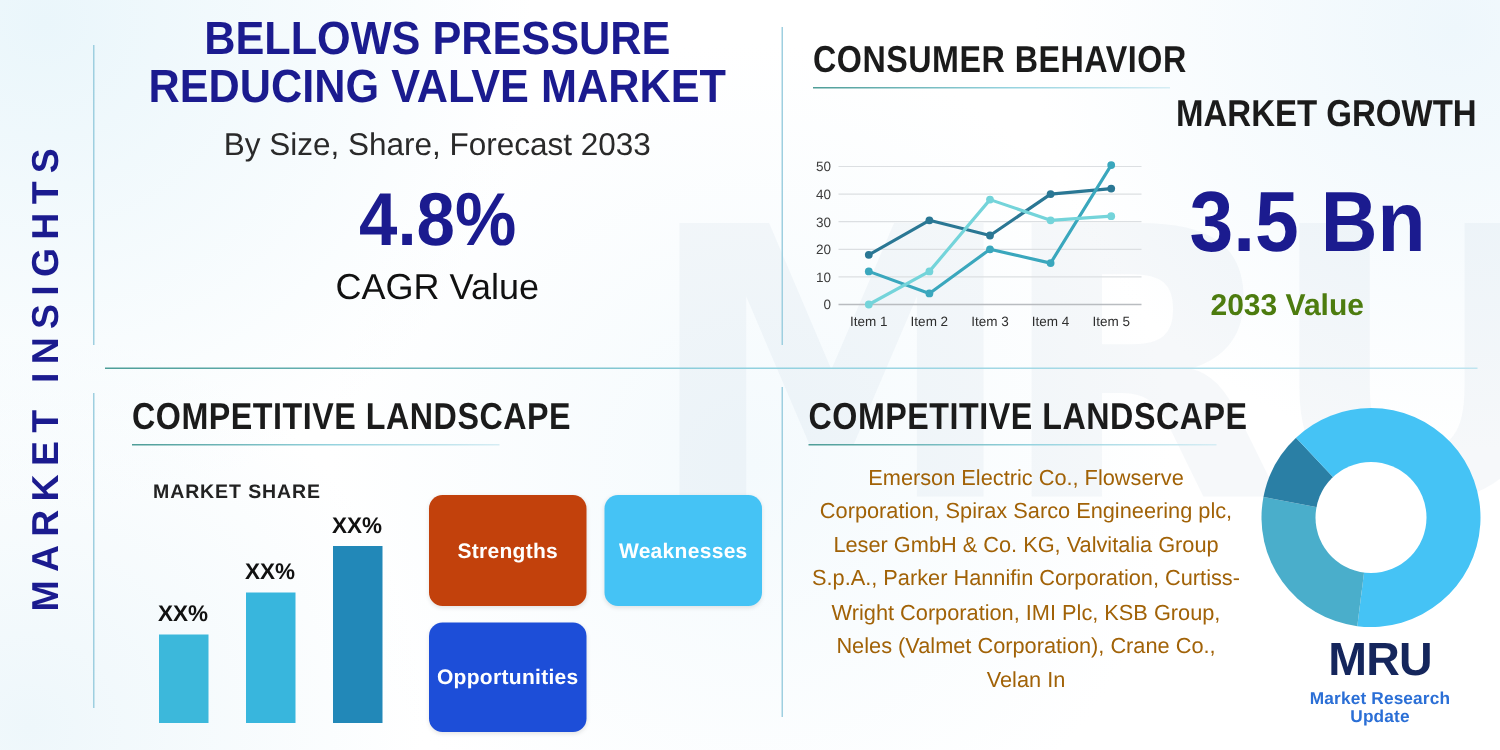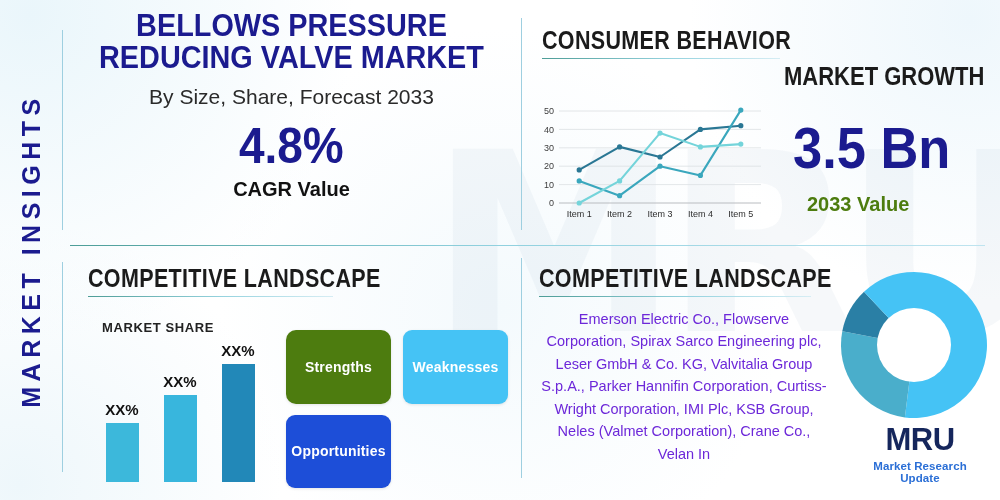--- a/index.html
+++ b/index.html
@@ -76,21 +76,21 @@
     text-align:center; color:#2a2a2a; font-size:21px; margin-top:11px;
     font-family:"Liberation Sans", sans-serif;
   }
   .kpis{ display:flex; justify-content:center; gap:76px; margin-top:12px; }
   .kpi{ text-align:center; }
   .kpi-num{
     color:#1b1b8f; font-weight:bold; font-size:50px; line-height:1;
     font-family:"Liberation Sans Narrow","Liberation Sans", sans-serif;
     transform:scaleX(0.92); transform-origin:center;
   }
-  .kpi-lbl{ color:#111; font-weight:bold; font-size:20px; margin-top:7px; }
+  .kpi-lbl{ color:#111; font-weight:normal; font-size:24px; margin-top:7px; }
 
   
   .tr{ position:absolute; left:521px; top:10px; width:479px; height:235px; }
   .tr-head{ position:absolute; left:21px; top:16px; }
   .tr-head .head-underline{ width:238px; margin-top:3px; }
   .growth-title{
     position:absolute; left:263px; top:52px;
     font-family:"Liberation Sans Narrow","Liberation Sans", sans-serif;
     font-size:25px; font-weight:bold; color:#1b1b1b; white-space:nowrap;
     transform:scaleX(0.88); transform-origin:left center;
@@ -131,21 +131,21 @@
     font-family:"Liberation Sans Narrow","Liberation Sans", sans-serif;
     letter-spacing:0.2px; box-shadow:0 1px 3px rgba(0,0,0,0.10);
   }
 
   
   .br{ position:absolute; left:521px; top:252px; width:479px; height:248px; }
   .br-head{ position:absolute; left:18px; top:12px; }
   .br-head .head-underline{ width:272px; margin-top:3px; }
   .companies{
     position:absolute; left:18px; top:56px; width:290px;
-    text-align:center; font-size:14.5px; line-height:1.55; color:#6d28d9;
+    text-align:center; font-size:14.5px; line-height:1.55; color:#a16207;
     font-family:"Liberation Sans", sans-serif;
   }
   .donut{ position:absolute; left:318px; top:18px; width:150px; height:150px; }
   .logo{ position:absolute; left:338px; top:172px; width:122px; text-align:center; }
   .logo-mru{
     font-size:31px; font-weight:bold; color:#15265c; letter-spacing:-0.5px;
     line-height:1; font-family:"Liberation Sans", sans-serif;
   }
   .logo-tag{
     font-size:11.5px; color:#2b6fd6; font-weight:bold; margin-top:5px;
@@ -256,21 +256,21 @@
           <div class="bar-val">XX%</div>
           <div class="bar-rect" style="height: 87.04px; background: rgb(56, 182, 221);"></div>
         </div>
         <div class="bar-col" style="left: 116px; width: 44px;">
           <div class="bar-val">XX%</div>
           <div class="bar-rect" style="height: 117.76px; background: rgb(34, 136, 184);"></div>
         </div>
       </div>
 
     <div class="swot" id="swot-grid">
-        <div class="swot-box" style="background: #4d7c0f; border-radius: 10px;">Strengths</div>
+        <div class="swot-box" style="background: #c2410c;">Strengths</div>
         <div class="swot-box" style="background: rgb(69, 195, 245);">Weaknesses</div>
         <div class="swot-box" style="background: #1d4ed8;">Opportunities</div>
       </div>
   </div>
 
   <div class="br">
     <div class="br-head">
       <div class="section-head">COMPETITIVE LANDSCAPE</div>
       <div class="head-underline"></div>
     </div>

